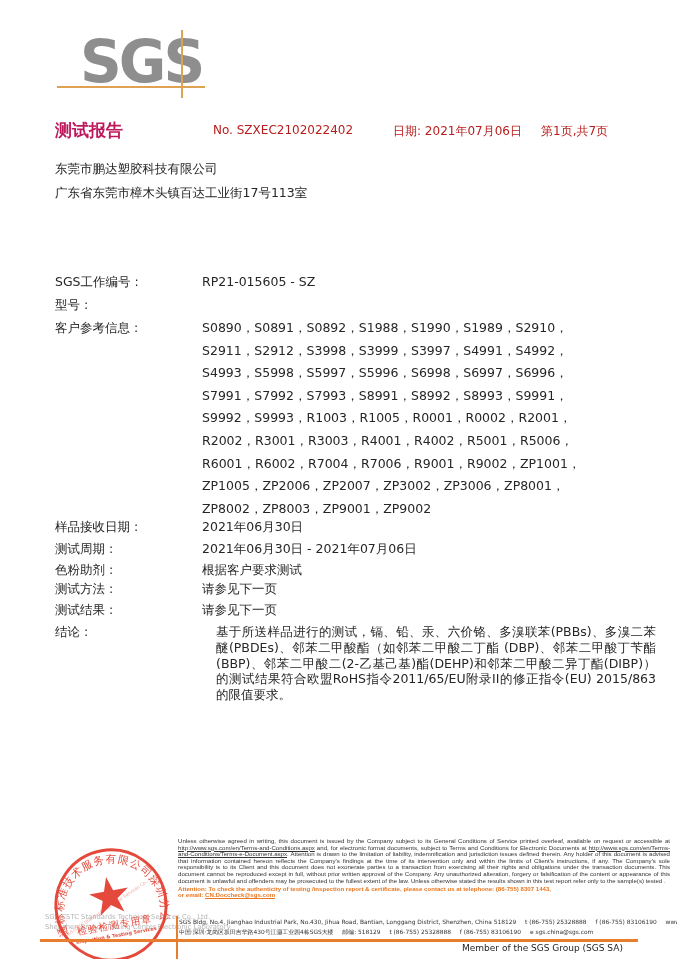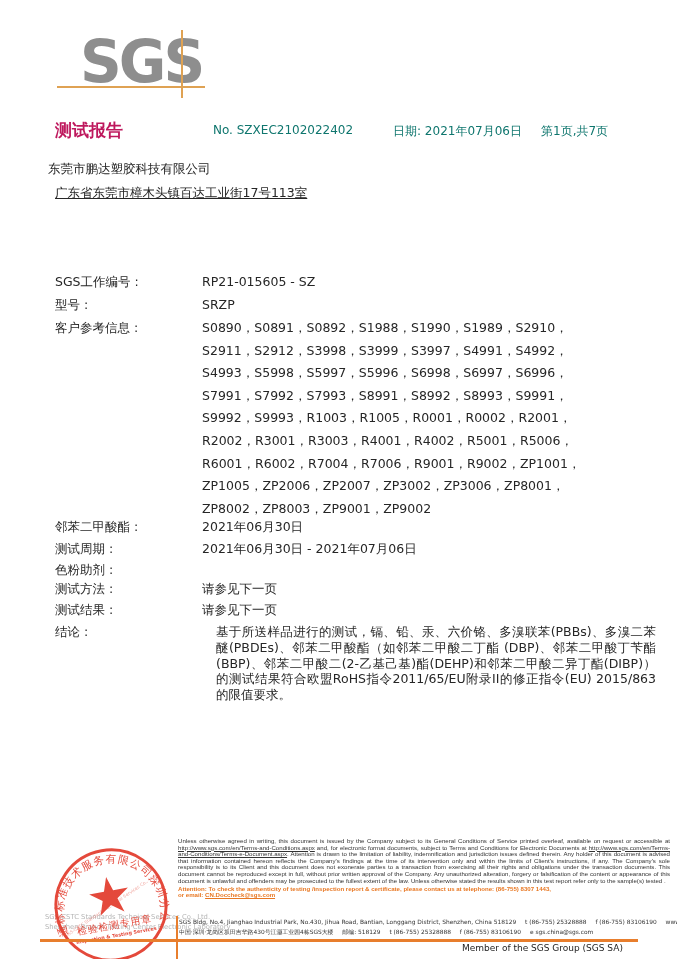--- a/index.html
+++ b/index.html
@@ -4,27 +4,27 @@
 <style>
   html,body{margin:0;padding:0;background:#ffffff;}
   .page{position:relative;width:677px;height:959px;background:#ffffff;overflow:hidden;
         font-family:"DejaVu Sans","Liberation Sans",sans-serif;color:#262626;}
   
   .logo-text{position:absolute;left:80px;top:33px;font-size:58px;font-weight:bold;
              color:#8e8e8e;letter-spacing:-3px;line-height:1;}
   .logo-hline{position:absolute;left:57px;top:86px;width:148px;height:2px;background:#dfa253;}
   .logo-vline{position:absolute;left:181px;top:30px;width:2px;height:68px;background:#dfa253;}
   .doc-title{position:absolute;left:55px;top:119px;font-size:17px;font-weight:bold;color:#be185d;}
-  .hdr{position:absolute;top:123px;font-size:12px;color:#0f766e;}
+  .hdr{position:absolute;top:123px;font-size:12px;color:#b91c1c;}
   .hdr.no{left:213px;}
   .hdr.date{left:393px;}
   .hdr.page-ind{left:541px;}
   
-  .company{position:absolute;left:48px;top:161px;font-size:12.5px;}
-  .company-addr{position:absolute;left:55px;top:185px;font-size:12.5px;text-decoration:underline;}
+  .company{position:absolute;left:55px;top:161px;font-size:12.5px;}
+  .company-addr{position:absolute;left:55px;top:185px;font-size:12.5px;}
   .statement{position:absolute;left:55px;top:251px;font-size:12.5px;}
   
   .row{position:absolute;left:55px;display:flex;font-size:12.5px;line-height:15px;}
   .lbl{width:147px;flex:none;}
   .val{width:440px;flex:none;}
   .ref-line{height:22.6px;}
   .conclusion{line-height:15.8px;text-align:justify;margin-left:14px;}
   
   .legal-wrap{position:absolute;left:178px;top:838px;width:492px;font-family:"Liberation Sans","DejaVu Sans",sans-serif;}
   .legal{font-size:6.1px;line-height:6.6px;text-align:justify;color:#333;}
@@ -58,46 +58,46 @@
   <div class="company">东莞市鹏达塑胶科技有限公司</div>
   <div class="company-addr">广东省东莞市樟木头镇百达工业街17号113室</div>
 
 
   <div class="row" style="top:274px">
     <span class="lbl">SGS工作编号 :</span>
     <span class="val">RP21-015605 - SZ</span>
   </div>
   <div class="row" style="top:297px">
     <span class="lbl">型号 :</span>
-    <span class="val">SRZP</span>
   </div>
   <div class="row" style="top:320px">
     <span class="lbl">客户参考信息 :</span>
     <span class="val">
       <div class="ref-line">S0890，S0891，S0892，S1988，S1990，S1989，S2910，</div>
       <div class="ref-line">S2911，S2912，S3998，S3999，S3997，S4991，S4992，</div>
       <div class="ref-line">S4993，S5998，S5997，S5996，S6998，S6997，S6996，</div>
       <div class="ref-line">S7991，S7992，S7993，S8991，S8992，S8993，S9991，</div>
       <div class="ref-line">S9992，S9993，R1003，R1005，R0001，R0002，R2001，</div>
       <div class="ref-line">R2002，R3001，R3003，R4001，R4002，R5001，R5006，</div>
       <div class="ref-line">R6001，R6002，R7004，R7006，R9001，R9002，ZP1001，</div>
       <div class="ref-line">ZP1005，ZP2006，ZP2007，ZP3002，ZP3006，ZP8001，</div>
       <div class="ref-line">ZP8002，ZP8003，ZP9001，ZP9002</div>
     </span>
   </div>
   <div class="row" style="top:519px">
-    <span class="lbl">邻苯二甲酸酯 :</span>
+    <span class="lbl">样品接收日期 :</span>
     <span class="val">2021年06月30日</span>
   </div>
   <div class="row" style="top:541px">
     <span class="lbl">测试周期 :</span>
     <span class="val">2021年06月30日 - 2021年07月06日</span>
   </div>
   <div class="row" style="top:562px">
     <span class="lbl">色粉助剂 :</span>
+    <span class="val">根据客户要求测试</span>
   </div>
   <div class="row" style="top:581px">
     <span class="lbl">测试方法 :</span>
     <span class="val">请参见下一页</span>
   </div>
   <div class="row" style="top:602px">
     <span class="lbl">测试结果 :</span>
     <span class="val">请参见下一页</span>
   </div>
   <div class="row" style="top:624px">

